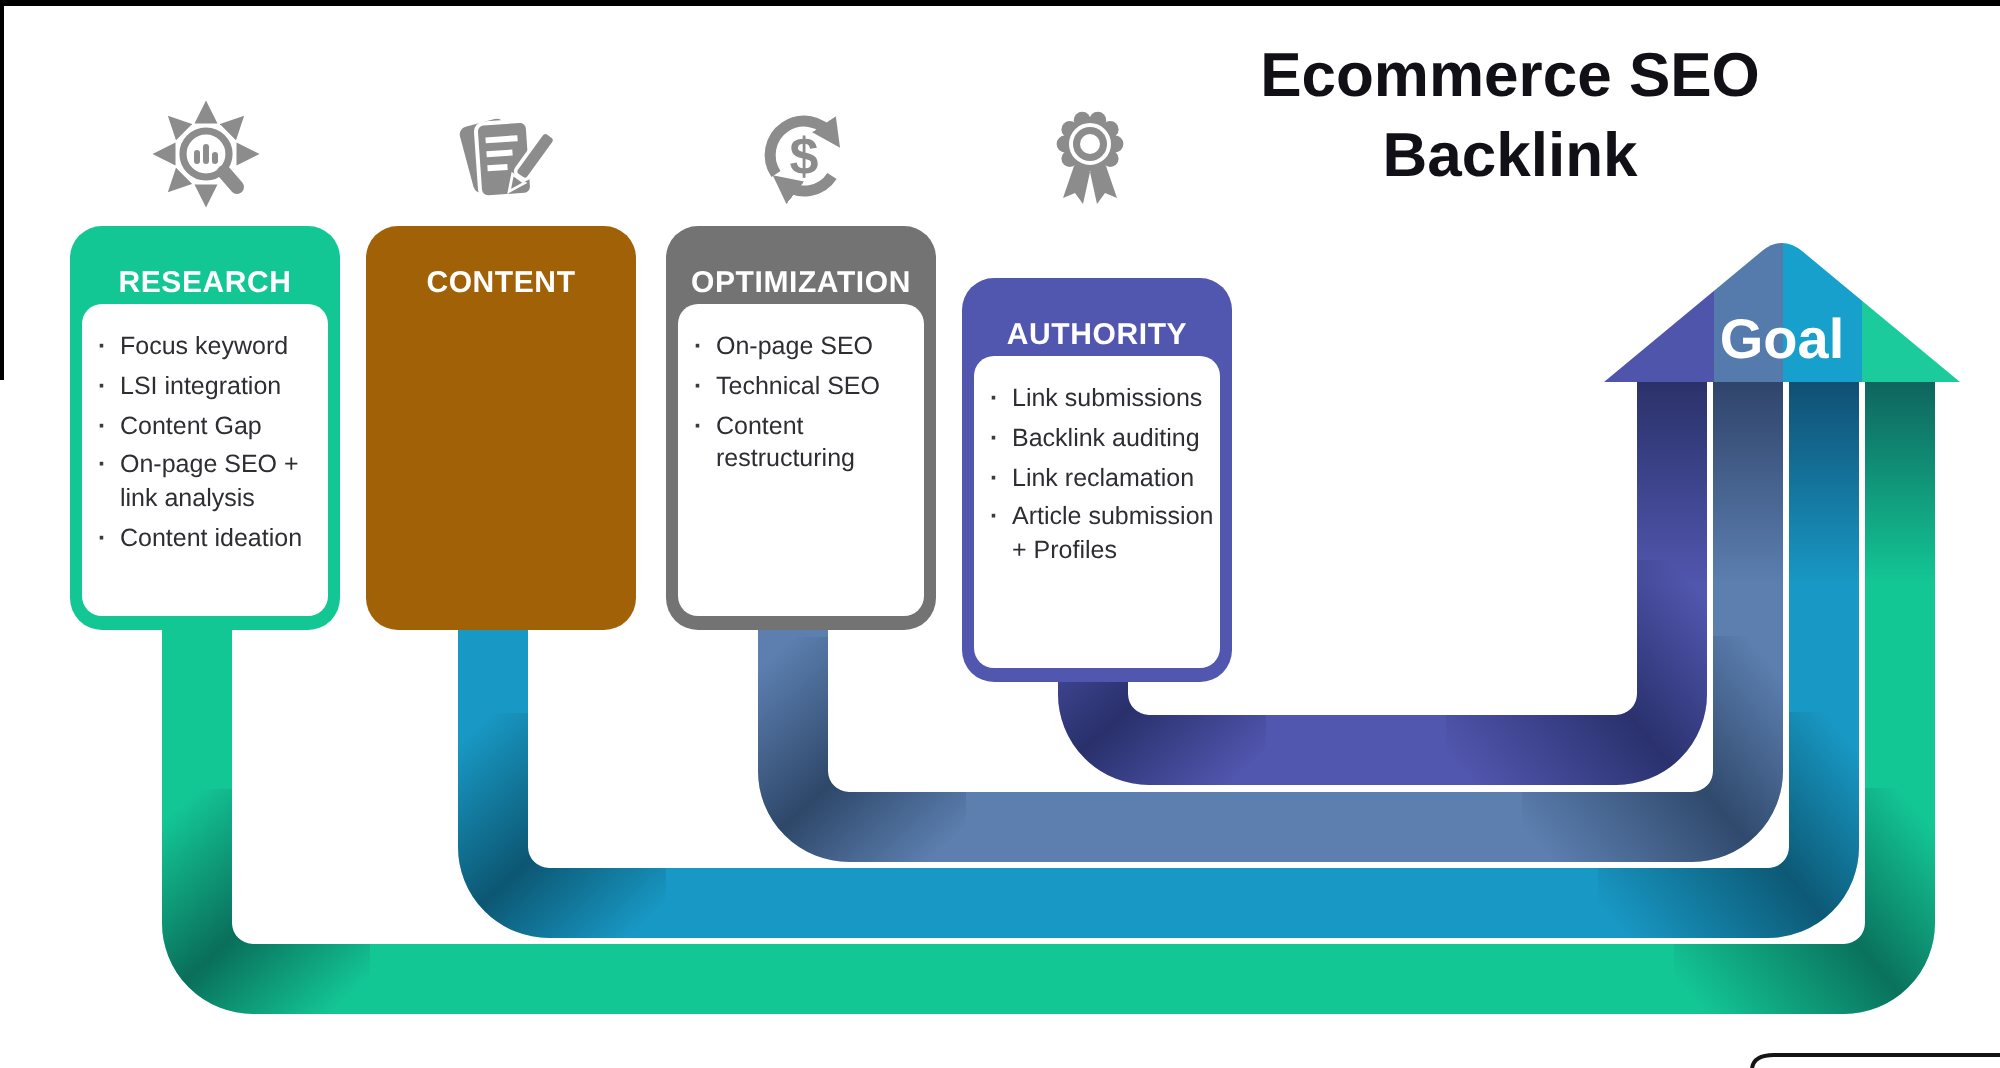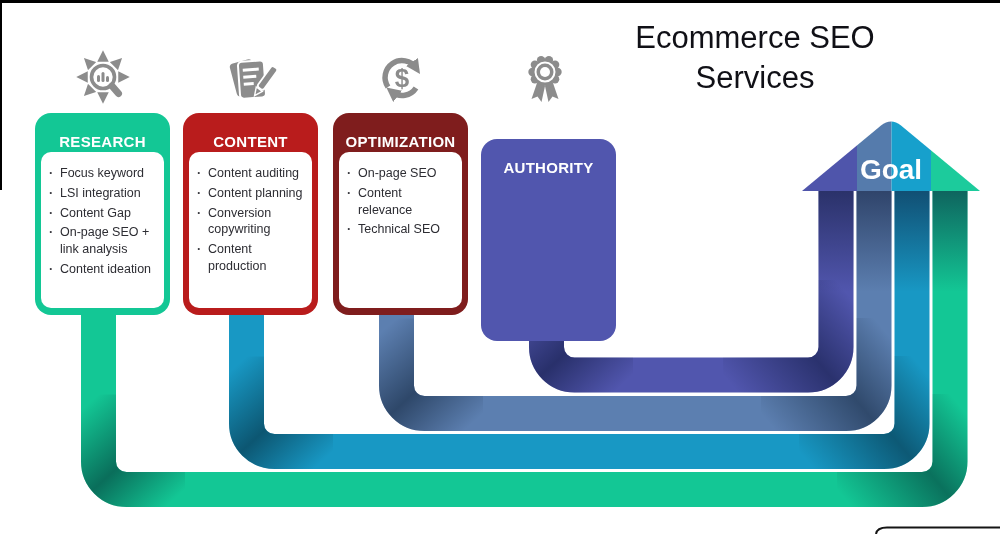--- a/index.html
+++ b/index.html
@@ -5,21 +5,21 @@
   html,body{margin:0;padding:0;}
   body{
     width:1000px;height:534px;position:relative;overflow:hidden;
     background:#ffffff;font-family:"Liberation Sans",sans-serif;
   }
   .frame-top{position:absolute;left:0;top:0;width:1000px;height:3px;background:#000;}
   .frame-left{position:absolute;left:0;top:0;width:2px;height:190px;background:#000;}
   .pipes-svg{position:absolute;left:0;top:0;z-index:1;}
   .title{
     position:absolute;left:575px;top:18px;width:360px;z-index:3;
-    text-align:center;font-weight:normal;font-size:31px;line-height:1.28;color:#101016;
+    text-align:center;font-weight:bold;font-size:31px;line-height:1.28;color:#101016;
   }
   .icon-box{position:absolute;top:46px;width:64px;height:64px;z-index:3;}
   .card{
     position:absolute;top:113px;height:202px;width:135px;z-index:3;
     border-radius:16px;box-sizing:border-box;
   }
   .card-header{
     height:56px;display:flex;align-items:center;justify-content:center;
     color:#fff;font-weight:bold;font-size:15px;letter-spacing:.3px;
   }
@@ -114,21 +114,21 @@
     <rect x="891.5" y="110" width="39.5" height="85" fill="#17A0CC"></rect>
     <rect x="931" y="110" width="60" height="85" fill="#1CCB9C"></rect>
   </g>
   <text x="891" y="179" text-anchor="middle" font-size="28" font-weight="bold" fill="#FFFFFF">Goal</text>
 
   <path d="M876 534 Q877 527.5 887 527.5 L1000 527.5" fill="none" stroke="#151515" stroke-width="2"></path>
 </svg>
 
 <div class="title">
   <div>Ecommerce SEO</div>
-  <div>Services</div>
+  <div>Backlink</div>
 </div>
 
 <div class="icon-box" style="left:71px">
   <svg width="64" height="64" viewBox="0 0 64 64">
     <defs>
         <marker id="ah1" viewBox="0 0 10 10" refX="5" refY="5" markerWidth="3.6" markerHeight="3.6" orient="auto">
           <path d="M0 0L10 5L0 10z" fill="#8C8C8C"></path>
         </marker>
       </defs>
     <g stroke="#8C8C8C" stroke-width="3.2" fill="none">
@@ -203,36 +203,36 @@
   <div class="card-body">
     <ul>
         <li>Focus keyword</li>
         <li>LSI integration</li>
         <li>Content Gap</li>
         <li>On-page SEO + link analysis</li>
         <li>Content ideation</li>
       </ul>
   </div>
 </div>
-<div class="card" style="left: 183px; background: #b91c1c;">
+<div class="card" style="left: 183px; background: #a16207;">
   <div class="card-header">CONTENT</div>
-  <div class="card-body">
-    <ul>
-        <li>Content auditing</li>
-        <li>Content planning</li>
-        <li>Conversion copywriting</li>
-        <li>Content production</li>
-      </ul>
-  </div>
-</div>
-<div class="card" style="left: 333px; background: #7f1d1d;">
+</div>
+<div class="card" style="left: 333px; background: #737373;">
   <div class="card-header">OPTIMIZATION</div>
   <div class="card-body">
     <ul>
         <li>On-page SEO</li>
-        <li>Content relevance</li>
         <li>Technical SEO</li>
+        <li>Content restructuring</li>
       </ul>
   </div>
 </div>
 <div class="card" style="left: 481px; background: rgb(81, 86, 174); margin-top: 26px;">
   <div class="card-header">AUTHORITY</div>
+  <div class="card-body">
+    <ul>
+        <li>Link submissions</li>
+        <li>Backlink auditing</li>
+        <li>Link reclamation</li>
+        <li>Article submission + Profiles</li>
+      </ul>
+  </div>
 </div>
 
 </body></html>

